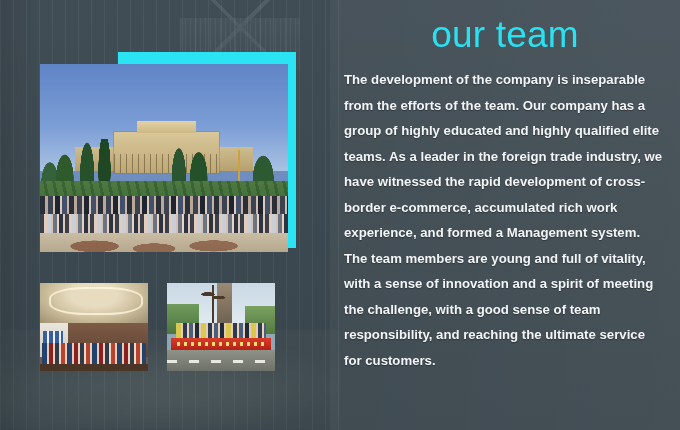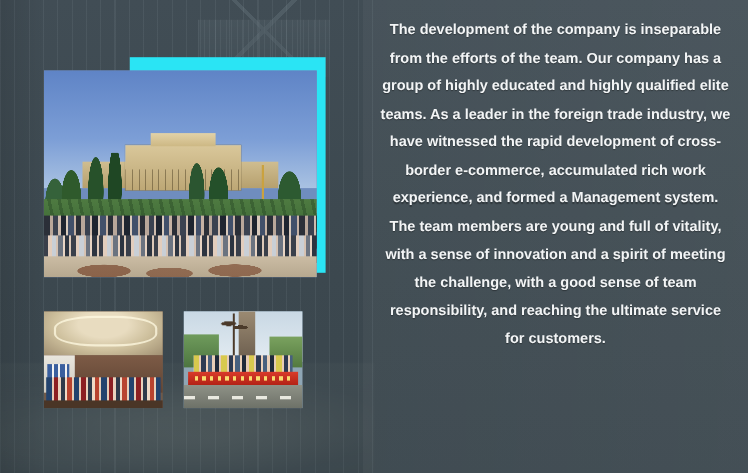--- a/index.html
+++ b/index.html
@@ -198,21 +198,21 @@
     padding:0 14px;box-sizing:border-box;text-align:center;
   }
   .title{
     margin:0;padding-top:16px;
     font-size:37px;line-height:1;font-weight:400;
     color:#28e2f2;letter-spacing:.2px;
   }
   .body-copy{
     margin:14px 0 0 0;
     font-size:13.2px;line-height:25.5px;font-weight:bold;
-    color:#f3f5f6;text-align:center;
+    color:#f3f5f6;text-align:left;
     text-shadow:0 1px 1px rgba(0,0,0,.35);
   }
   .company{
     margin:14px 0 0 0;
     font-size:11.6px;font-weight:bold;letter-spacing:.1px;
     color:#2ad8ea;
   }
 </style>
 </head>
 <body>
@@ -255,16 +255,17 @@
     <div class="bn-tower"></div>
     <div class="bn-tree"></div>
     <div class="bn-greenL"></div>
     <div class="bn-greenR"></div>
     <div class="bn-people"></div>
     <div class="bn-banner"></div>
     <div class="bn-road"></div>
   </div>
 
   <div class="content">
+    <h1 class="title">our team</h1>
     <p class="body-copy">The development of the company is inseparable from the efforts of the team. Our company has a group of highly educated and highly qualified elite teams. As a leader in the foreign trade industry, we have witnessed the rapid development of cross-border e-commerce, accumulated rich work experience, and formed a Management system. The team members are young and full of vitality, with a sense of innovation and a spirit of meeting the challenge, with a good sense of team responsibility, and reaching the ultimate service for customers.</p>
   </div>
 
 </div>
 
 </body></html>

